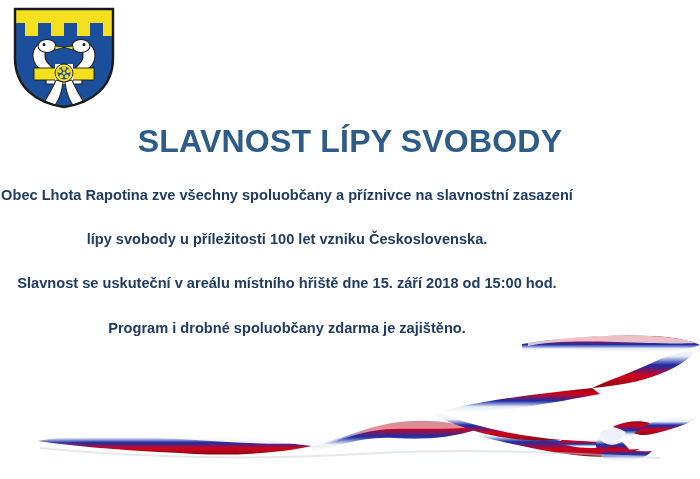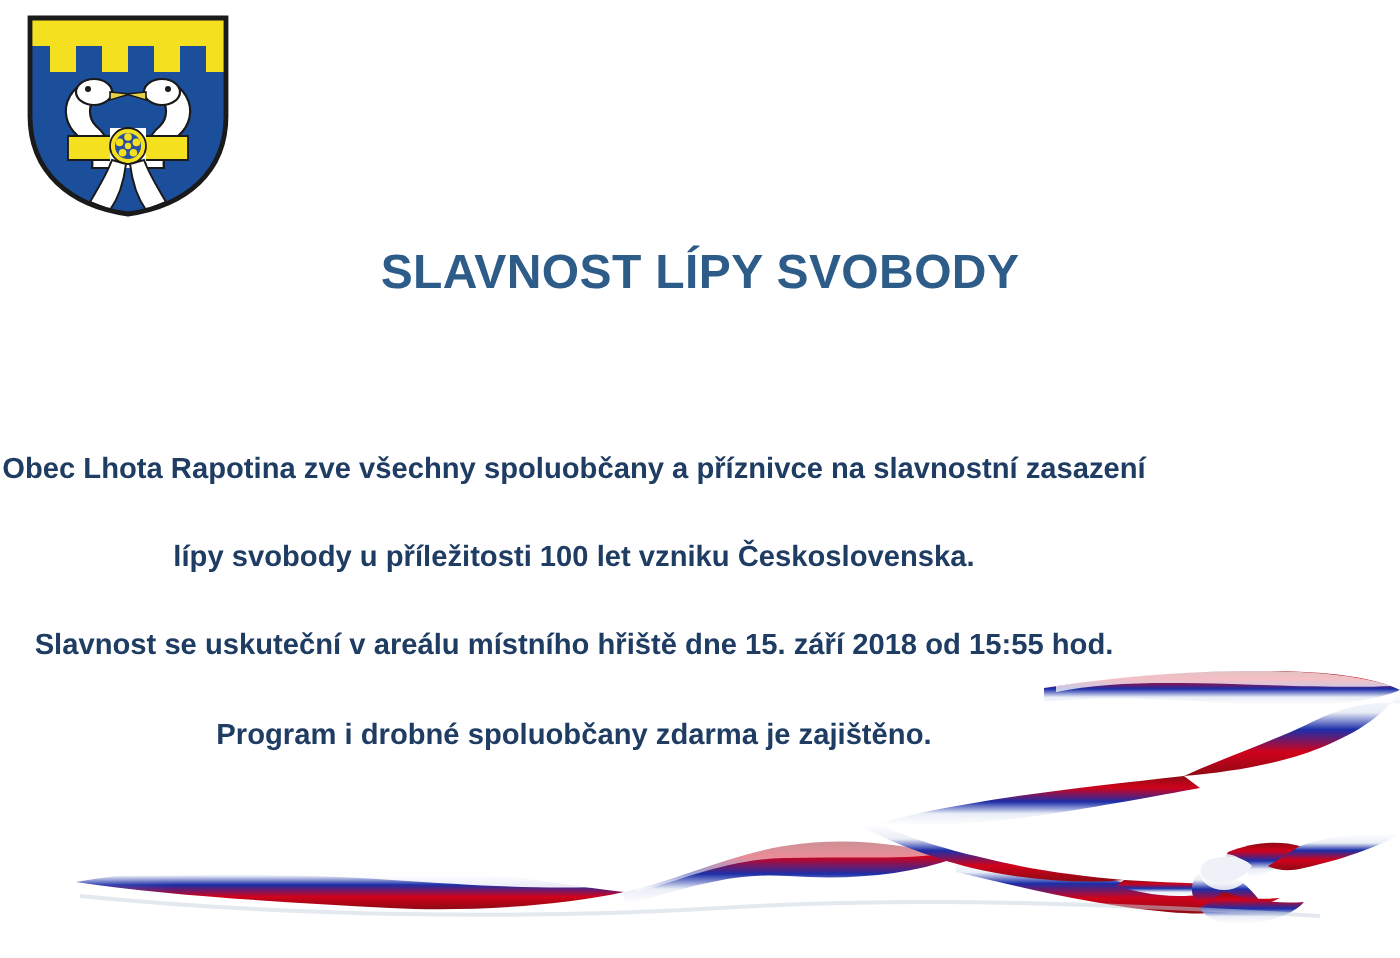--- a/index.html
+++ b/index.html
@@ -33,34 +33,33 @@
     height: 100%;
   }
 
   
   .poster-title {
     position: absolute;
     left: 0;
     top: 123px;
     width: 700px;
     text-align: center;
-    font-size: 24px;
+    font-size: 32px;
     font-weight: bold;
     letter-spacing: 0.2px;
     color: #2e5c88;
     white-space: nowrap;
   }
 
   
   .body-block {
     position: absolute;
     left: 0;
     top: 186px;
     width: 574px;
-    margin-top: 40px;
   }
   .body-line {
     text-align: center;
     font-size: 14.6px;
     font-weight: bold;
     color: #1f3c63;
     line-height: 1.25;
     white-space: nowrap;
   }
   .body-line + .body-line {
@@ -135,21 +134,21 @@
 
       <path d="M4,3 L102,3 L102,52 C102,80 82,97 53,101 C24,97 4,80 4,52 Z" fill="none" stroke="#1a1a1a" stroke-width="2.4"></path>
     </svg>
   </div>
 
   <div class="poster-title">SLAVNOST LÍPY SVOBODY</div>
 
   <div class="body-block">
     <div class="body-line">Obec Lhota Rapotina zve všechny spoluobčany a příznivce na slavnostní zasazení</div>
     <div class="body-line">lípy svobody u příležitosti 100 let vzniku Československa.</div>
-    <div class="body-line">Slavnost se uskuteční v areálu místního hřiště dne 15. září 2018 od 15:55 hod.</div>
+    <div class="body-line">Slavnost se uskuteční v areálu místního hřiště dne 15. září 2018 od 15:00 hod.</div>
     <div class="body-line">Program i drobné spoluobčany zdarma je zajištěno.</div>
   </div>
 
   <div class="ribbon-art">
     <svg viewBox="0 0 700 151" xmlns="http://www.w3.org/2000/svg" preserveAspectRatio="none">
       <defs>
         <linearGradient id="triVert" x1="0" y1="0" x2="0" y2="1">
           <stop offset="0%" stop-color="#ffffff"></stop>
           <stop offset="26%" stop-color="#e9eef6"></stop>
           <stop offset="46%" stop-color="#1c2ea8"></stop>

